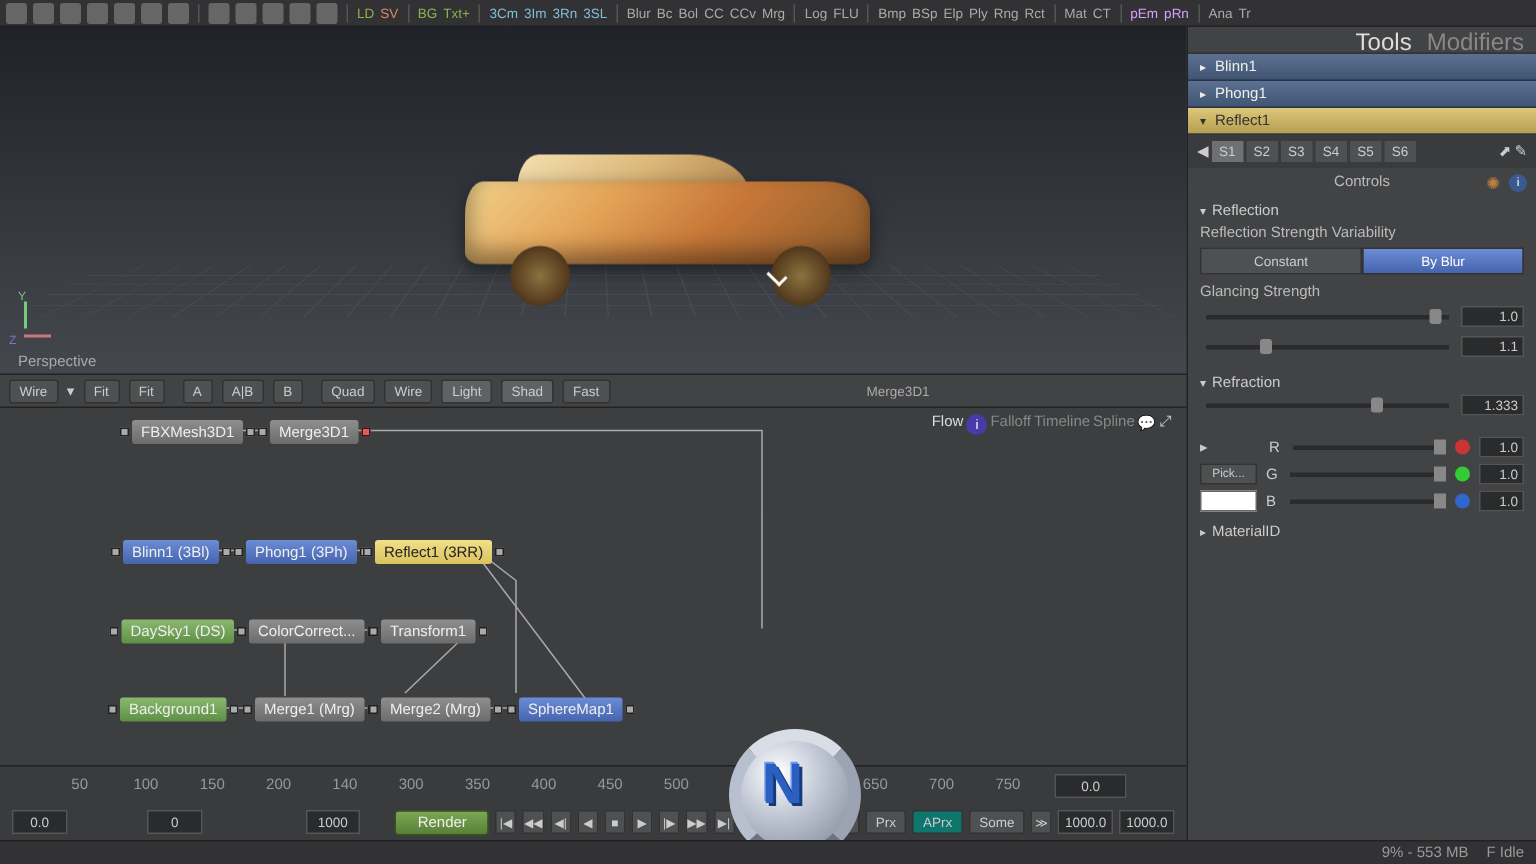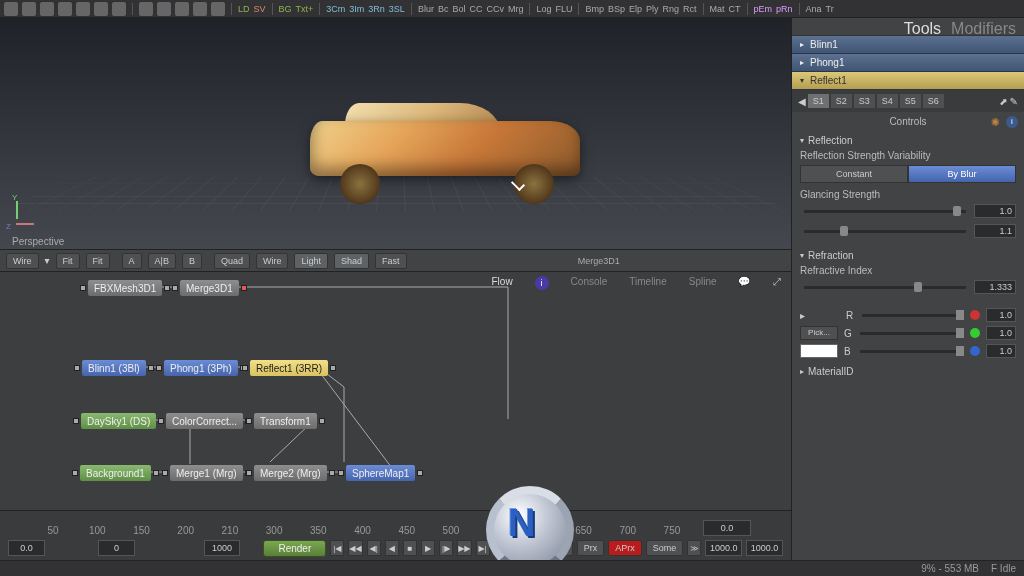--- a/index.html
+++ b/index.html
@@ -26,35 +26,35 @@
 .axis{position:absolute;left:14px;bottom:20px;width:28px;height:28px}
 .axis .y{position:absolute;width:2px;height:18px;background:#7c7;left:2px;top:0}
 .axis .x{position:absolute;width:18px;height:2px;background:#c77;left:2px;bottom:4px}
 .axis .lbl{position:absolute;font-size:8px}
 .plabel{position:absolute;left:12px;bottom:2px;font-size:10px;color:#aaa}
 .vp-controls{height:22px;background:#424345;display:flex;align-items:center;padding:0 6px;gap:6px;border-bottom:1px solid #222}
 .btn{background:#4e5052;padding:2px 6px;border-radius:2px;font-size:9px;cursor:pointer;border:1px solid #333}
 .btn.active{background:#5f6264}
 .vp-mid{flex:1;text-align:center;color:#aaa;font-size:9px}
 .flow{flex:1;background:#3c3e40;position:relative;overflow:hidden}
-.flow-tabs{position:absolute;right:10px;top:4px;display:flex;gap:22px;z-index:2}
+.flow-tabs{position:absolute;right:10px;top:4px;display:flex;gap:2px;z-index:2}
 .flow-tabs .tab{font-size:10px;color:#888;cursor:pointer}
 .flow-tabs .tab.active{color:#ddd}
 .flow-tabs .badge{width:14px;height:14px;border-radius:50%;background:#4a3aa8;color:#fff;display:flex;align-items:center;justify-content:center;font-size:9px}
 .node{position:absolute;height:16px;display:flex;align-items:center;font-size:9px;border-radius:2px;padding:0 6px;color:#222;cursor:pointer}
 .port{width:6px;height:6px;background:#aaa;border:1px solid #222;position:absolute;top:5px}
 .port.l{left:-8px}.port.r{right:-8px}
 .n-grey{background:linear-gradient(#8e8e8e,#6c6c6c);color:#eee}
 .n-blue{background:linear-gradient(#6b8dd6,#4564ad);color:#eee}
 .n-yellow{background:linear-gradient(#f2e088,#d9c25f)}
 .n-green{background:linear-gradient(#8ab86f,#5f8f46);color:#eee}
 svg.wires{position:absolute;inset:0;width:100%;height:100%;pointer-events:none}
 .wire{stroke:#aaa;stroke-width:1;fill:none}
 .timeline{height:50px;background:#3a3b3d;border-top:1px solid #222;display:flex;flex-direction:column}
-.time-ruler{flex:1;display:flex;align-items:flex-end;padding:0 40px;gap:18px;font-size:9px;color:#999}
+.time-ruler{flex:1;display:flex;align-items:center;padding:0 40px;gap:18px;font-size:9px;color:#999}
 .time-ruler .mark{flex:1;text-align:center}
 .time-controls{height:24px;display:flex;align-items:center;gap:4px;padding:0 8px}
 .tc-box{width:48px;height:16px;background:#2a2b2d;border:1px solid #555;font-size:9px;color:#ccc;text-align:center;line-height:14px}
 .tc-btn{width:18px;height:16px;background:#4e5052;border:1px solid #333;display:flex;align-items:center;justify-content:center;font-size:8px;cursor:pointer}
 .render-btn{background:linear-gradient(#7aa852,#5a8038);padding:2px 14px;border-radius:3px;color:#eee;font-size:10px;cursor:pointer;border:1px solid #3a5020}
 .logo3d{position:absolute;left:480px;bottom:-6px;width:100px;height:70px;pointer-events:none;z-index:10}
 .logo-ring{position:absolute;width:88px;height:88px;border-radius:50%;border:8px solid;border-color:#d8dde6 #9ca4b4 #6c7383 #b8c0d0;left:6px;top:-10px;background:radial-gradient(circle at 35% 30%,#fff,#c3c9d6 40%,#7c8494 100%)}
 .logo-letter{position:absolute;left:28px;top:6px;font-size:38px;font-weight:bold;color:#2b5fc0;text-shadow:2px 2px 0 #183a7a,-1px -1px 0 #6b9ae6}
 .right{width:233px;background:#424345;display:flex;flex-direction:column;border-left:1px solid #222}
 .r-tabs{height:18px;display:flex;justify-content:flex-end;gap:10px;padding:2px 8px;border-bottom:1px solid #333}
@@ -180,21 +180,21 @@
       <span class="btn active">Light</span>
       <span class="btn active">Shad</span>
       <span class="btn">Fast</span>
       <span class="vp-mid">Merge3D1</span>
     </div>
 
     <div class="flow">
       <div class="flow-tabs">
         <span class="tab active">Flow</span>
         <span class="badge">i</span>
-        <span class="tab">Console</span>
+        <span class="tab">Falloff</span>
         <span class="tab">Timeline</span>
         <span class="tab">Spline</span>
         <span>💬</span>
         <span>⤢</span>
       </div>
 
       <svg class="wires">
         <path class="wire" d="M160 15 L178 15"></path>
         <path class="wire" d="M232 15 L508 15 L508 147"></path>
         <path class="wire" d="M140 95 L162 95"></path>
@@ -274,21 +274,21 @@
           <span class="port r"></span>
         </div>
     </div>
 
     <div class="timeline" style="position:relative">
       <div class="time-ruler">
         <span class="mark">50</span>
         <span class="mark">100</span>
         <span class="mark">150</span>
         <span class="mark">200</span>
-        <span class="mark">210</span>
+        <span class="mark">140</span>
         <span class="mark">300</span>
         <span class="mark">350</span>
         <span class="mark">400</span>
         <span class="mark">450</span>
         <span class="mark">500</span>
         <span class="mark">550</span>
         <span class="mark">600</span>
         <span class="mark">650</span>
         <span class="mark">700</span>
         <span class="mark">750</span>
@@ -308,21 +308,21 @@
         <span class="tc-btn">◀</span>
         <span class="tc-btn">■</span>
         <span class="tc-btn">▶</span>
         <span class="tc-btn">|▶</span>
         <span class="tc-btn">▶▶</span>
         <span class="tc-btn">▶|</span>
         <span class="tc-btn">↻</span>
         <span class="btn">HiQ</span>
         <span class="btn">MB</span>
         <span class="btn">Prx</span>
-        <span class="btn" style="background:#b91c1c">APrx</span>
+        <span class="btn" style="background:#0f766e">APrx</span>
         <span class="btn">Some</span>
         <span class="tc-btn">≫</span>
         <span class="tc-box">1000.0</span>
         <span class="tc-box">1000.0</span>
       </div>
       <div class="logo3d">
         <div class="logo-ring"></div>
         <div class="logo-letter">N</div>
       </div>
     </div>
@@ -389,21 +389,20 @@
           </div>
         <div class="val">1.1</div>
       </div>
     </div>
 
     <div class="section">
       <div class="sec-hdr">
           <span class="tri">▾</span>
           <span>Refraction</span>
         </div>
-      <div class="prop-lbl">Refractive Index</div>
       <div class="slider-row">
         <div class="track">
             <div class="thumb" style="left:68%"></div>
           </div>
         <div class="val">1.333</div>
       </div>
       <div style="height:6px"></div>
       <div class="color-row">
         <span style="width:40px">▸</span>
         <span class="ch">R</span>

